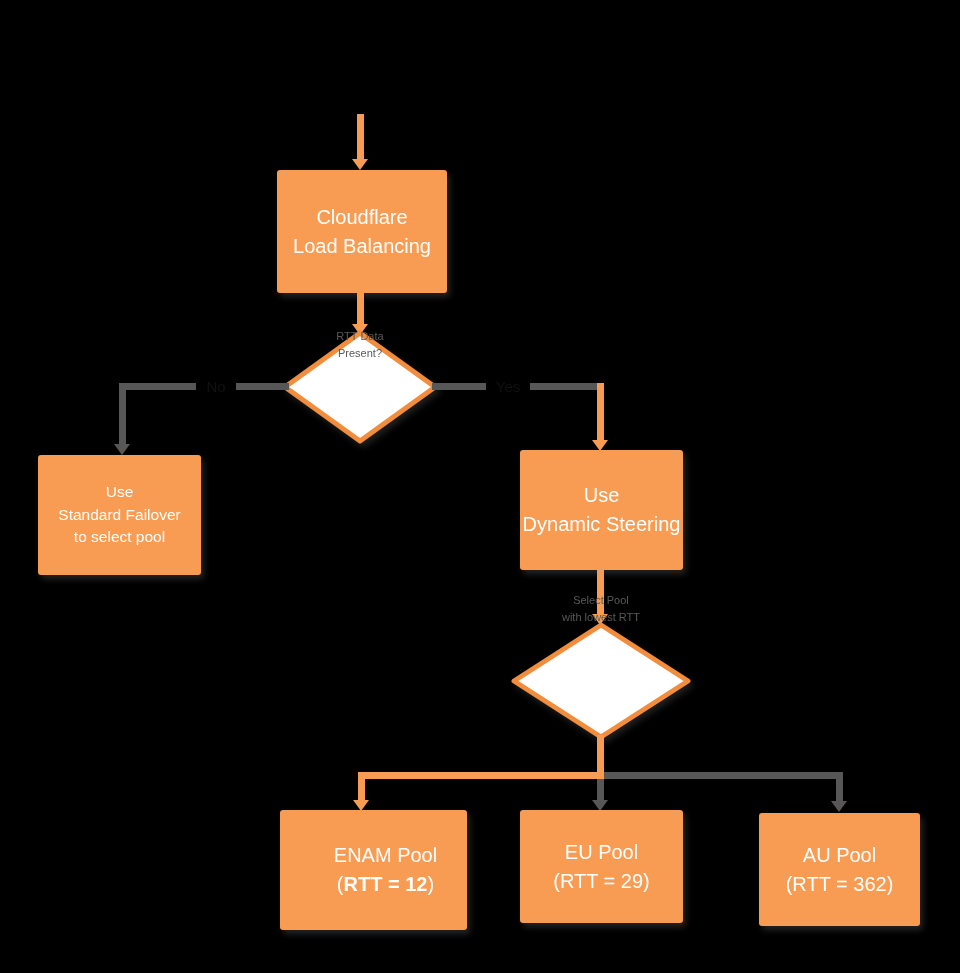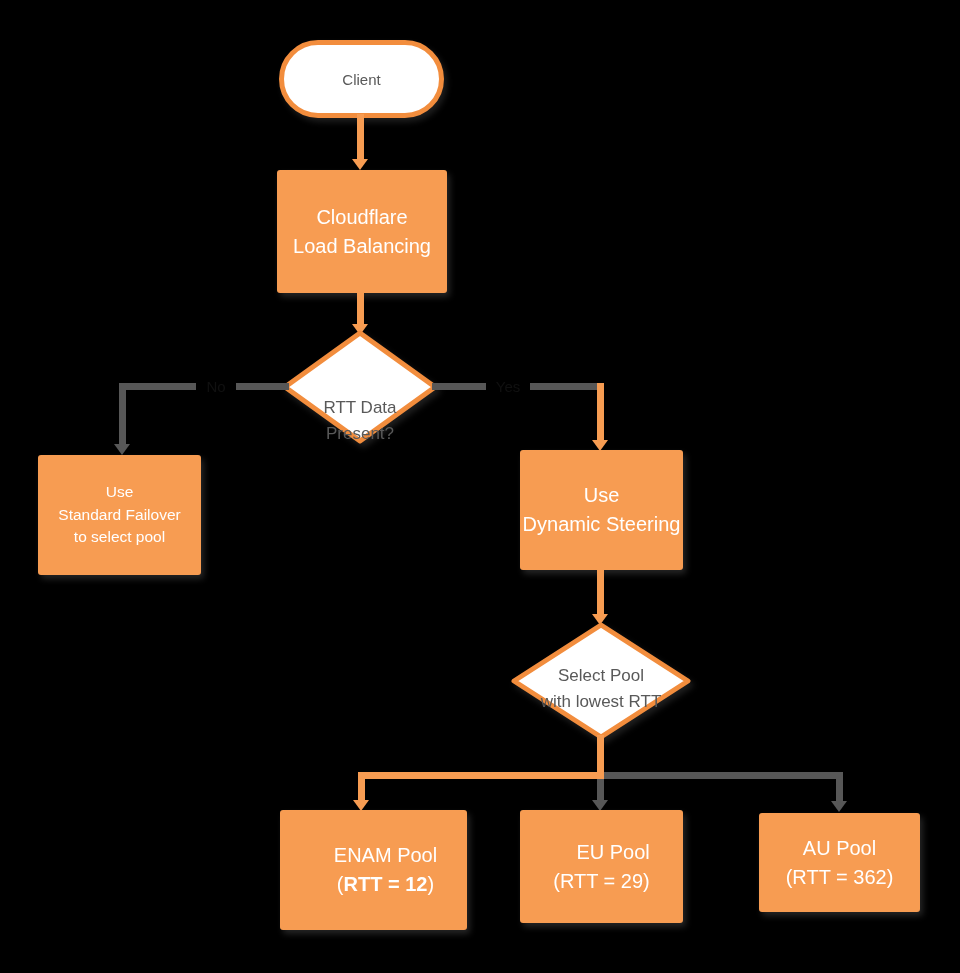--- a/index.html
+++ b/index.html
@@ -31,38 +31,35 @@
   .edge{position:absolute;background:var(--orange);}
   .edge.gray{background:var(--gray);}
   .arr{
     position:absolute;width:0;height:0;
     border-left:8px solid transparent;border-right:8px solid transparent;
     border-top:11px solid var(--orange);
   }
   .arr.gray{border-top-color:var(--gray);}
   .diamond-svg{position:absolute;filter:drop-shadow(3px 4px 3px rgba(170,170,170,0.18));}
   .diamond-label{
-    position:absolute;display:flex;align-items:flex-end;justify-content:center;
-    text-align:center;color:var(--text-dark);font-size:17px;line-height:1.5;
+    position:absolute;display:flex;align-items:flex-start;justify-content:center;
+    text-align:center;color:var(--text-dark);font-size:11px;line-height:1.5;
   }
   .edge-label{
     position:absolute;background:var(--bg);color:#101010;
     display:flex;align-items:center;justify-content:center;
     font-size:15px;
   }
   .pool-rtt b{font-weight:bold;}
 </style>
 </head>
 <body>
 
 <div id="canvas">
 
-  <div class="stadium" style="left:279px;top:40px;width:155px;height:68px;">
-    <span class="label">Client</span>
-  </div>
 
   <div class="edge" style="left:357px;top:114px;width:7px;height:46px;"></div>
   <div class="arr" style="left:352px;top:159px;"></div>
 
   <div class="box" style="left:277px;top:170px;width:170px;height:123px;">
     <span class="label">Cloudflare
 Load Balancing</span>
   </div>
 
   <div class="edge" style="left:357px;top:293px;width:7px;height:32px;"></div>
@@ -122,27 +119,27 @@
   <div class="edge gray" style="left:836px;top:772px;width:7px;height:30px;"></div>
   <div class="arr gray" style="left:831px;top:801px;"></div>
 
   <div class="box" style="left:280px;top:810px;width:163px;height:120px;padding-left:24px;">
     <div>
       <div>ENAM Pool</div>
       <div class="pool-rtt"><span>(</span><b>RTT = 12</b><span>)</span></div>
     </div>
   </div>
 
-  <div class="box" style="left:520px;top:810px;width:163px;height:113px;text-align:right;">
+  <div class="box" style="left:520px;top:810px;width:163px;height:113px;">
     <div>
       <div>EU Pool</div>
       <div class="pool-rtt">(RTT = 29)</div>
     </div>
   </div>
 
-  <div class="box" style="left:759px;top:813px;width:161px;height:99px;">
+  <div class="box" style="left:759px;top:813px;width:161px;height:113px;">
     <div>
       <div>AU Pool</div>
       <div class="pool-rtt">(RTT = 362)</div>
     </div>
   </div>
 
 </div>
 
 </body></html>

